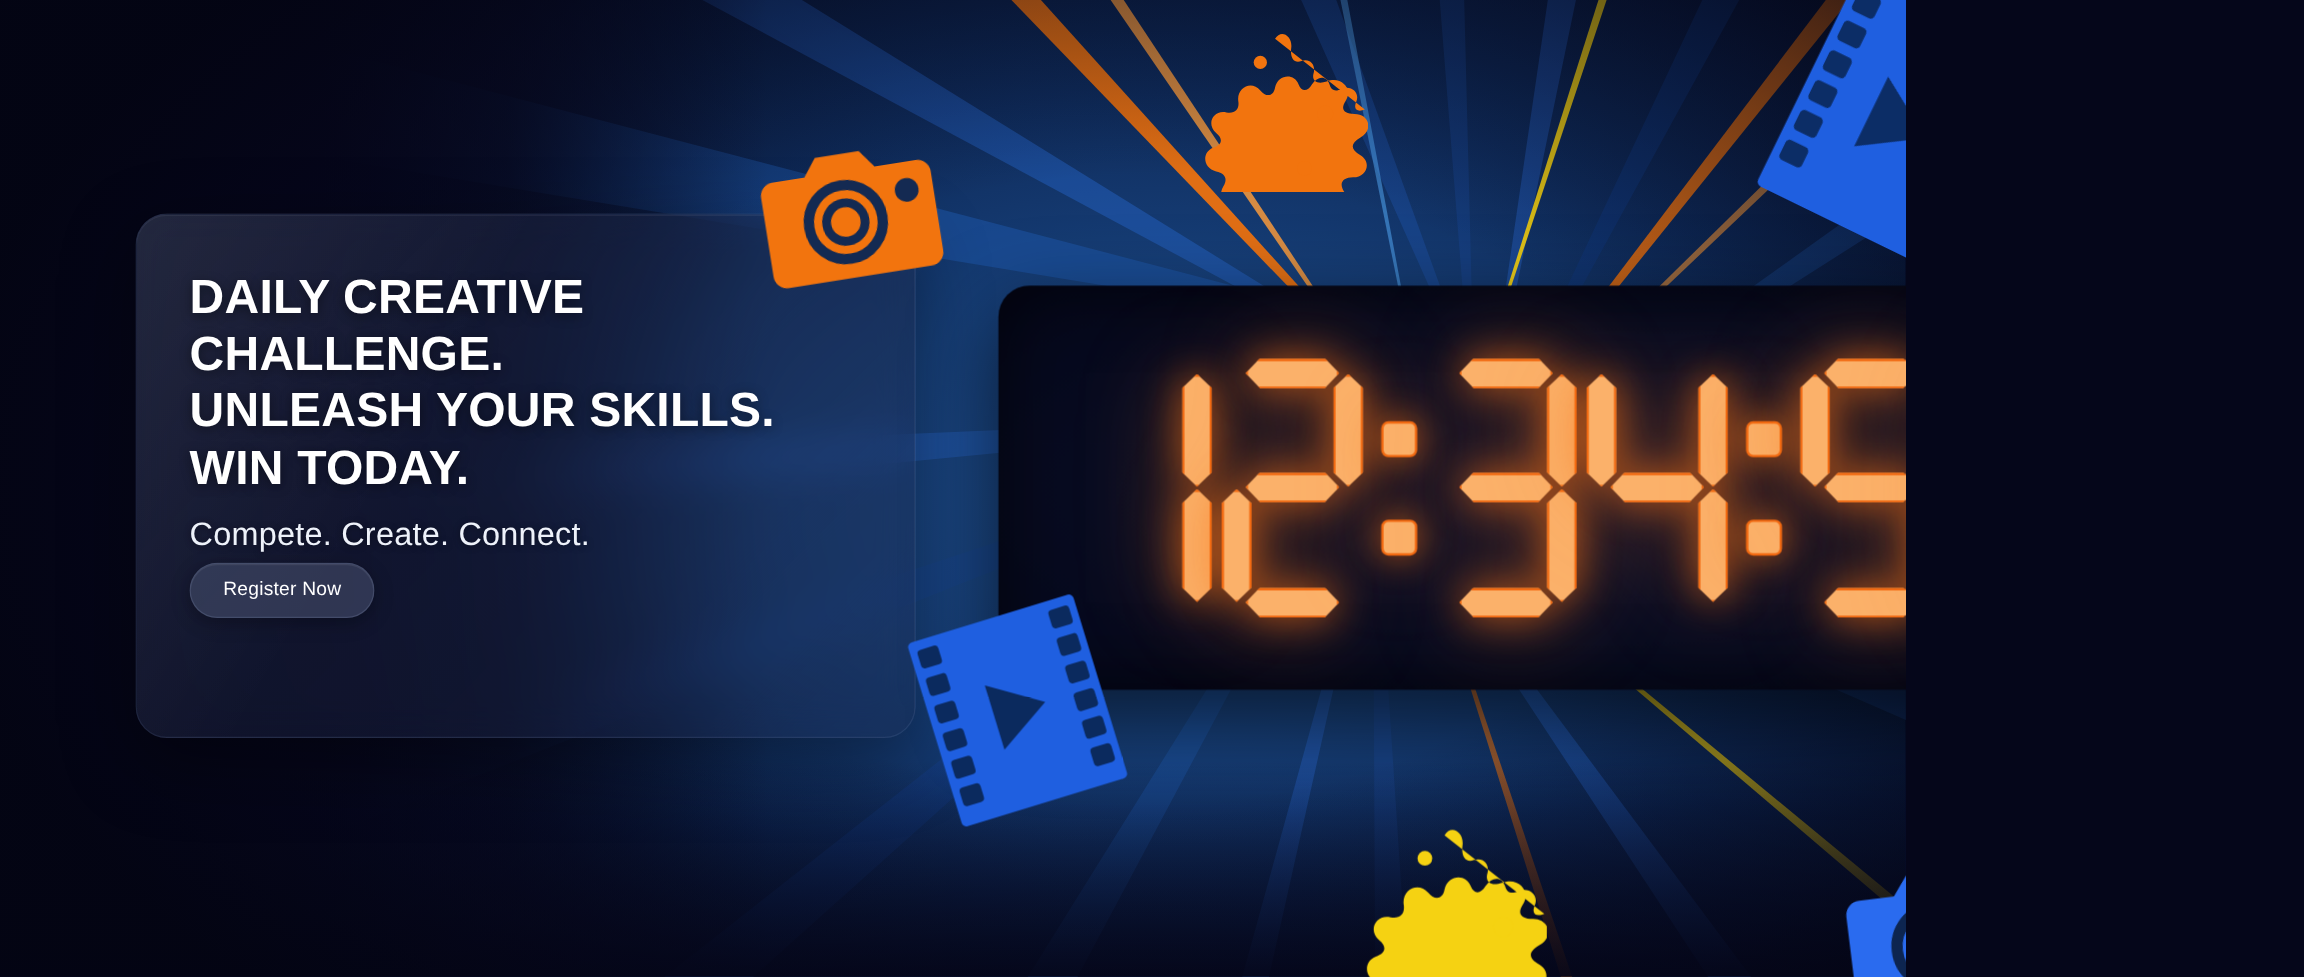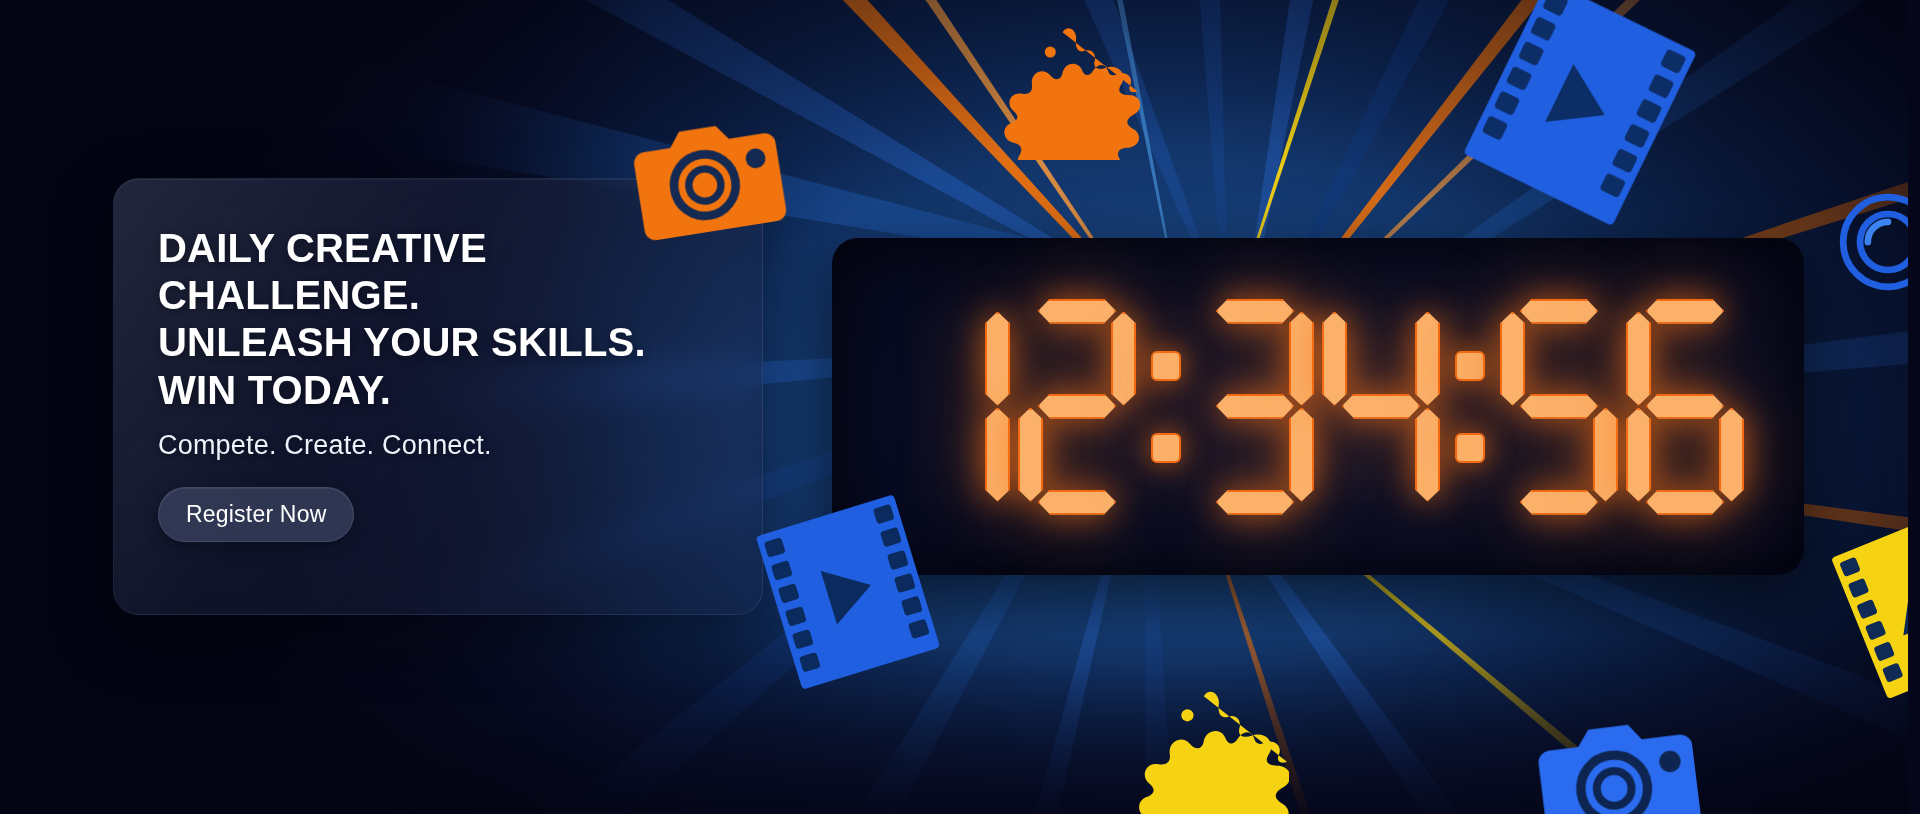--- a/index.html
+++ b/index.html
@@ -6,21 +6,21 @@
   * { margin:0; padding:0; box-sizing:border-box; }
   html,body{ background:#05061a; }
   body{
     width:1920px; height:814px;
     font-family:"Liberation Sans", sans-serif;
     overflow:hidden;
   }
 
   #banner{
     position:relative;
-    width:1908px; height:814px;
+    width:1588px; height:814px;
     overflow:hidden;
     background:#060723;
   }
 
   
   .bg-base{
     position:absolute; inset:0;
     background:
       radial-gradient(ellipse 1150px 720px at 62% 52%, #1f4f8f 0%, #17407a 26%, #0f2c5c 48%, #0a1c40 68%, #070f2c 84%, #05081f 100%);
   }
@@ -81,27 +81,27 @@
   #subheadline{
     margin-top:16px;
     font-size:27px;
     font-weight:400;
     color:#eef2fa;
     letter-spacing:.2px;
     text-shadow:0 1px 6px rgba(0,0,0,.4);
   }
   #cta-button{
     display:inline-block;
-    margin-top:26px;
+    margin-top:8px;
     padding:13px 27px;
     border-radius:999px;
     background:rgba(68,76,106,.62);
     border:1px solid rgba(170,186,222,.16);
     color:#ffffff;
-    font-size:23px;
+    font-size:16px;
     letter-spacing:.2px;
     cursor:pointer;
     box-shadow:0 4px 16px rgba(0,0,0,.3), inset 0 1px 0 rgba(255,255,255,.07);
   }
 
   
   #clock-panel{
     position:absolute;
     left:832px; top:238px;
     width:972px; height:337px;

